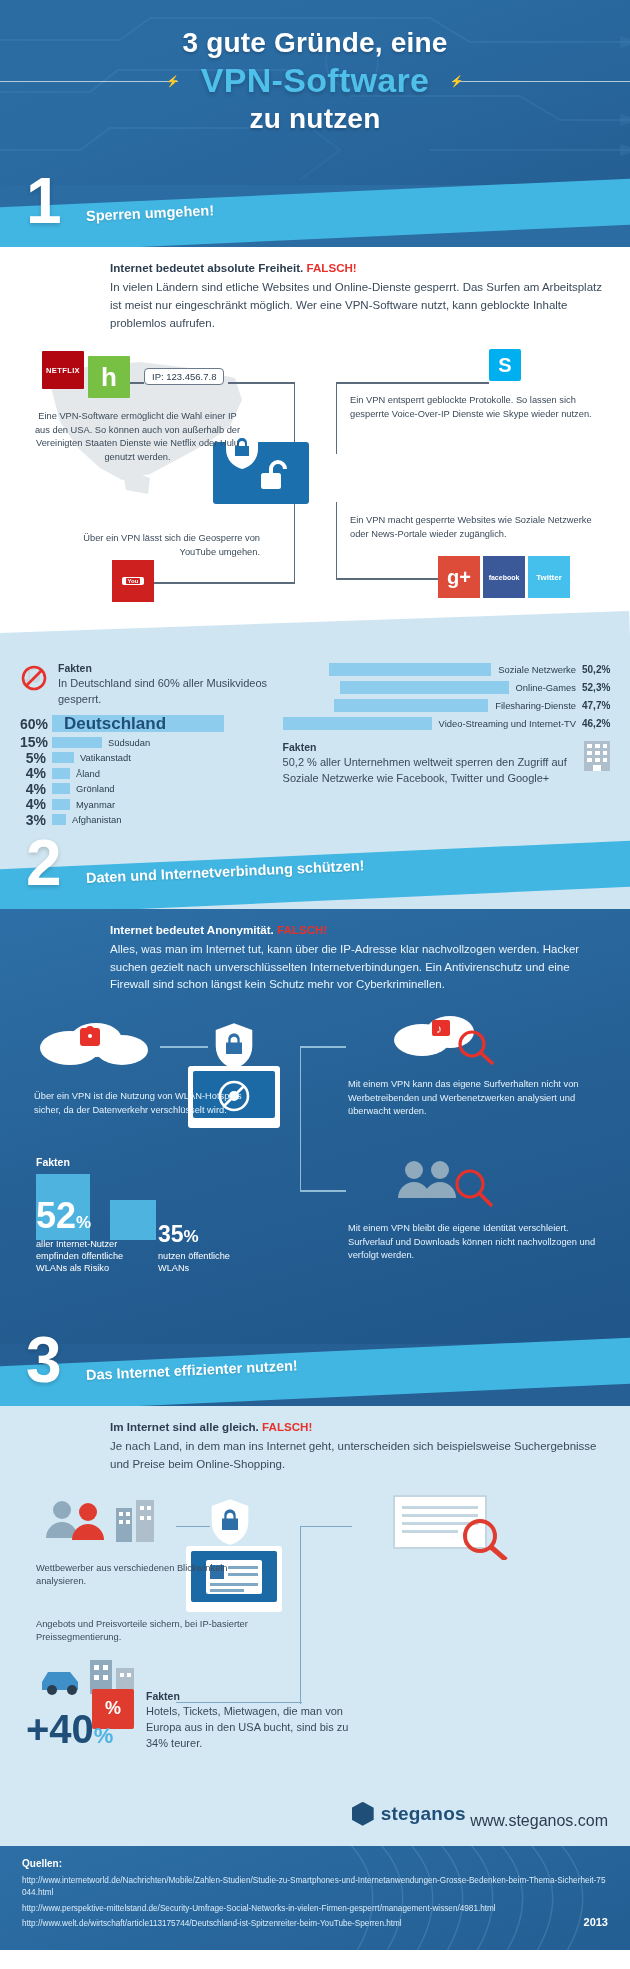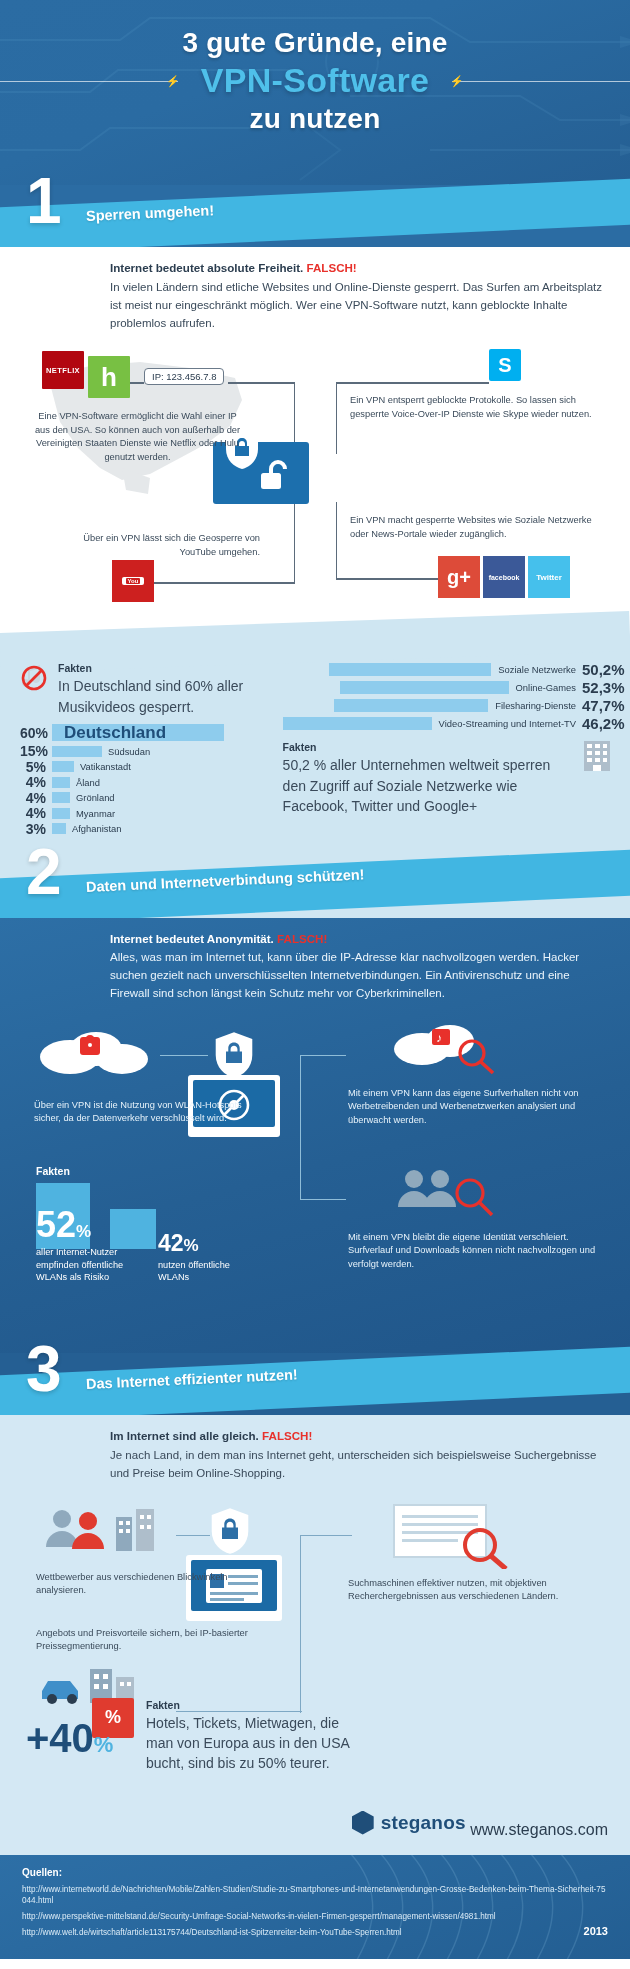--- a/index.html
+++ b/index.html
@@ -142,39 +142,39 @@
     min-height: 140px;
   }
   .facts-area::before {
     content:""; position:absolute; left:0; right:0; top:-26px; height:40px;
     background:#cfe6f2; transform: rotate(-2deg);
   }
   .facts-cols { position: relative; display: flex; gap: 14px; z-index: 2; }
   .facts-left { width: 250px; position: relative; }
   .facts-right { flex: 1; position: relative; }
   .fakten-h { font-size: 10.5px; font-weight: 700; color: #2b3d4f; margin-bottom: 2px; }
-  .fakten-t { font-size: 14px; line-height: 1.45; color: #3a4a5a; }
+  .fakten-t { font-size: 11px; line-height: 1.45; color: #3a4a5a; }
   .fact-with-icon { display: flex; gap: 8px; align-items: flex-start; }
   .noteicon { width: 30px; height: 30px; flex: 0 0 30px; position: relative; }
   .clist { margin-top: 6px; }
   .crow { display: flex; align-items: center; height: 13px; margin-bottom: 2.5px; }
   .cpct { width: 32px; text-align: right; font-size: 14px; font-weight: 700; color: #2b3d4f; padding-right: 6px; }
   .cbar { height: 11px; background: #8ecced; }
   .cname { font-size: 9.4px; color: #2b3d4f; padding-left: 6px; white-space: nowrap; }
   .crow.big .cbar { height: 17px; }
   .crow.big { height: 19px; }
   .crow.big .cname {
     position: absolute; left: 38px; font-size: 17px; font-weight: 700; color: #1f4e79;
   }
 
   .hbars { margin-bottom: 10px; }
   .hrow { display: flex; align-items: center; justify-content: flex-end; height: 15px; margin-bottom: 3px; }
   .hbar { height: 13px; background: #8ecced; }
   .hlabel { font-size: 9.4px; color: #2b3d4f; padding-left: 7px; white-space: nowrap; }
-  .hval { font-size: 15px; font-weight: 700; color: #2b3d4f; padding-left: 6px; width: 34px; }
+  .hval { font-size: 10px; font-weight: 700; color: #2b3d4f; padding-left: 6px; width: 34px; }
 
   .fact-box-r { display:flex; gap:10px; align-items:flex-start; }
   .bldg { width: 26px; height: 30px; flex:0 0 26px; background:#9fb3c4; position:relative; }
 
   
   .sec2 {
     position: relative;
     background: linear-gradient(165deg,#2d6fa6 0%, #255f93 55%, #20568a 100%);
     color: #fff; padding-bottom: 10px;
   }
@@ -505,21 +505,21 @@
 
       <div class="colbar" style="left:36px;top:170px;width:54px;height:66px;"></div>
       <div class="colbar" style="left:110px;top:196px;width:46px;height:40px;"></div>
 
       <div class="bigpct-wrap" style="top:196px;">
         <div class="bigpct">
           <div class="n"><span>52</span><small>%</small></div>
           <div class="t" style="width:96px">aller Internet-Nutzer empfinden öffentliche WLANs als Risiko</div>
         </div>
         <div class="bigpct alt">
-          <div class="n"><span>42</span><small>%</small></div>
+          <div class="n"><span>35</span><small>%</small></div>
           <div class="t" style="width:82px">nutzen öffentliche WLANs</div>
         </div>
       </div>
     </div>
   </div>
 
   <div class="band-wrap" style="background:#255f93;">
     <div class="band"></div>
     <div class="band-num">3</div>
     <div class="band-label">Das Internet effizienter nutzen!</div>
@@ -607,27 +607,26 @@
             <rect x="65" y="13" width="5" height="5"></rect>
             <rect x="56" y="23" width="5" height="5"></rect>
             <rect x="65" y="23" width="5" height="5"></rect>
             <rect x="82" y="21" width="4" height="4"></rect>
             <rect x="89" y="21" width="4" height="4"></rect>
           </g>
       </svg>
 
       <div class="cap" style="left:36px;top:78px;width:214px;">Wettbewerber aus verschiedenen Blickwinkeln analysieren.</div>
       <div class="cap" style="left:36px;top:134px;width:214px;">Angebots und Preisvorteile sichern, bei IP-basierter Preissegmentierung.</div>
-      <div class="cap" style="left:348px;top:84px;width:254px;">Suchmaschinen effektiver nutzen, mit objektiven Recherchergebnissen aus verschiedenen Ländern.</div>
 
       <div class="pctsale">%</div>
 
       <div style="position:absolute;left:146px;top:206px;width:210px;">
         <div class="fakten-h">Fakten</div>
-        <div class="fakten-t">Hotels, Tickets, Mietwagen, die man von Europa aus in den USA bucht, sind bis zu 50% teurer.</div>
+        <div class="fakten-t">Hotels, Tickets, Mietwagen, die man von Europa aus in den USA bucht, sind bis zu 34% teurer.</div>
       </div>
 
       <div class="plus40">
         <span>+40</span><small>%</small>
       </div>
     </div>
   </div>
 
   <div class="brandbar">
     <div class="brand">

